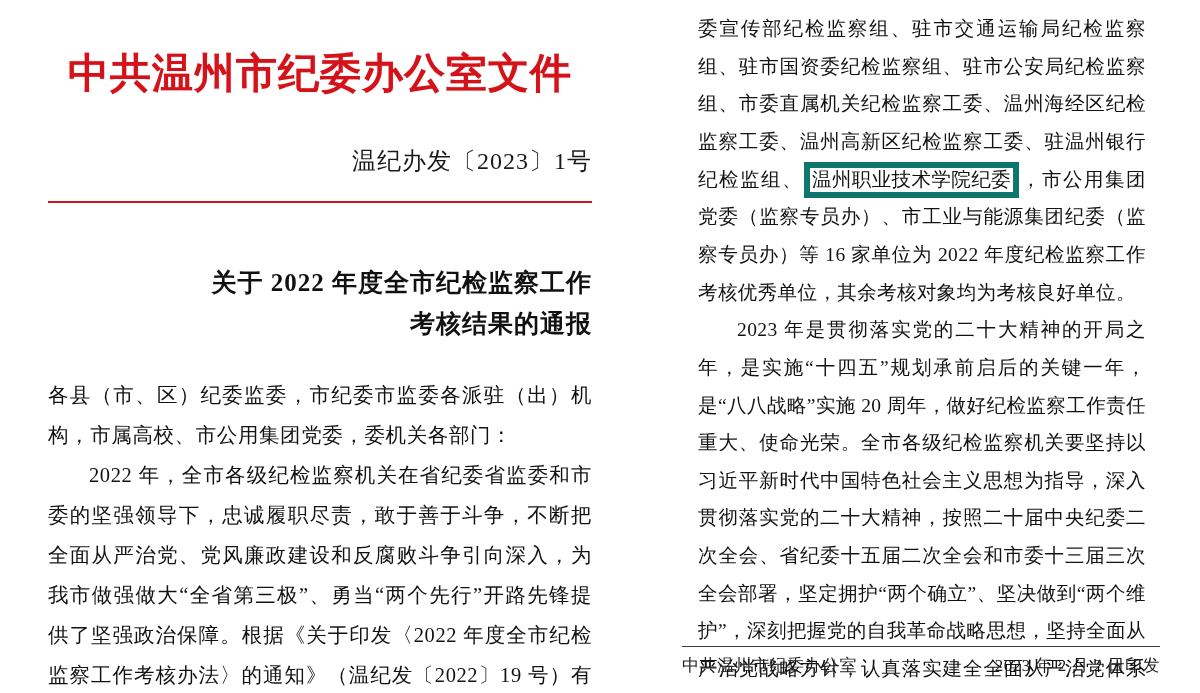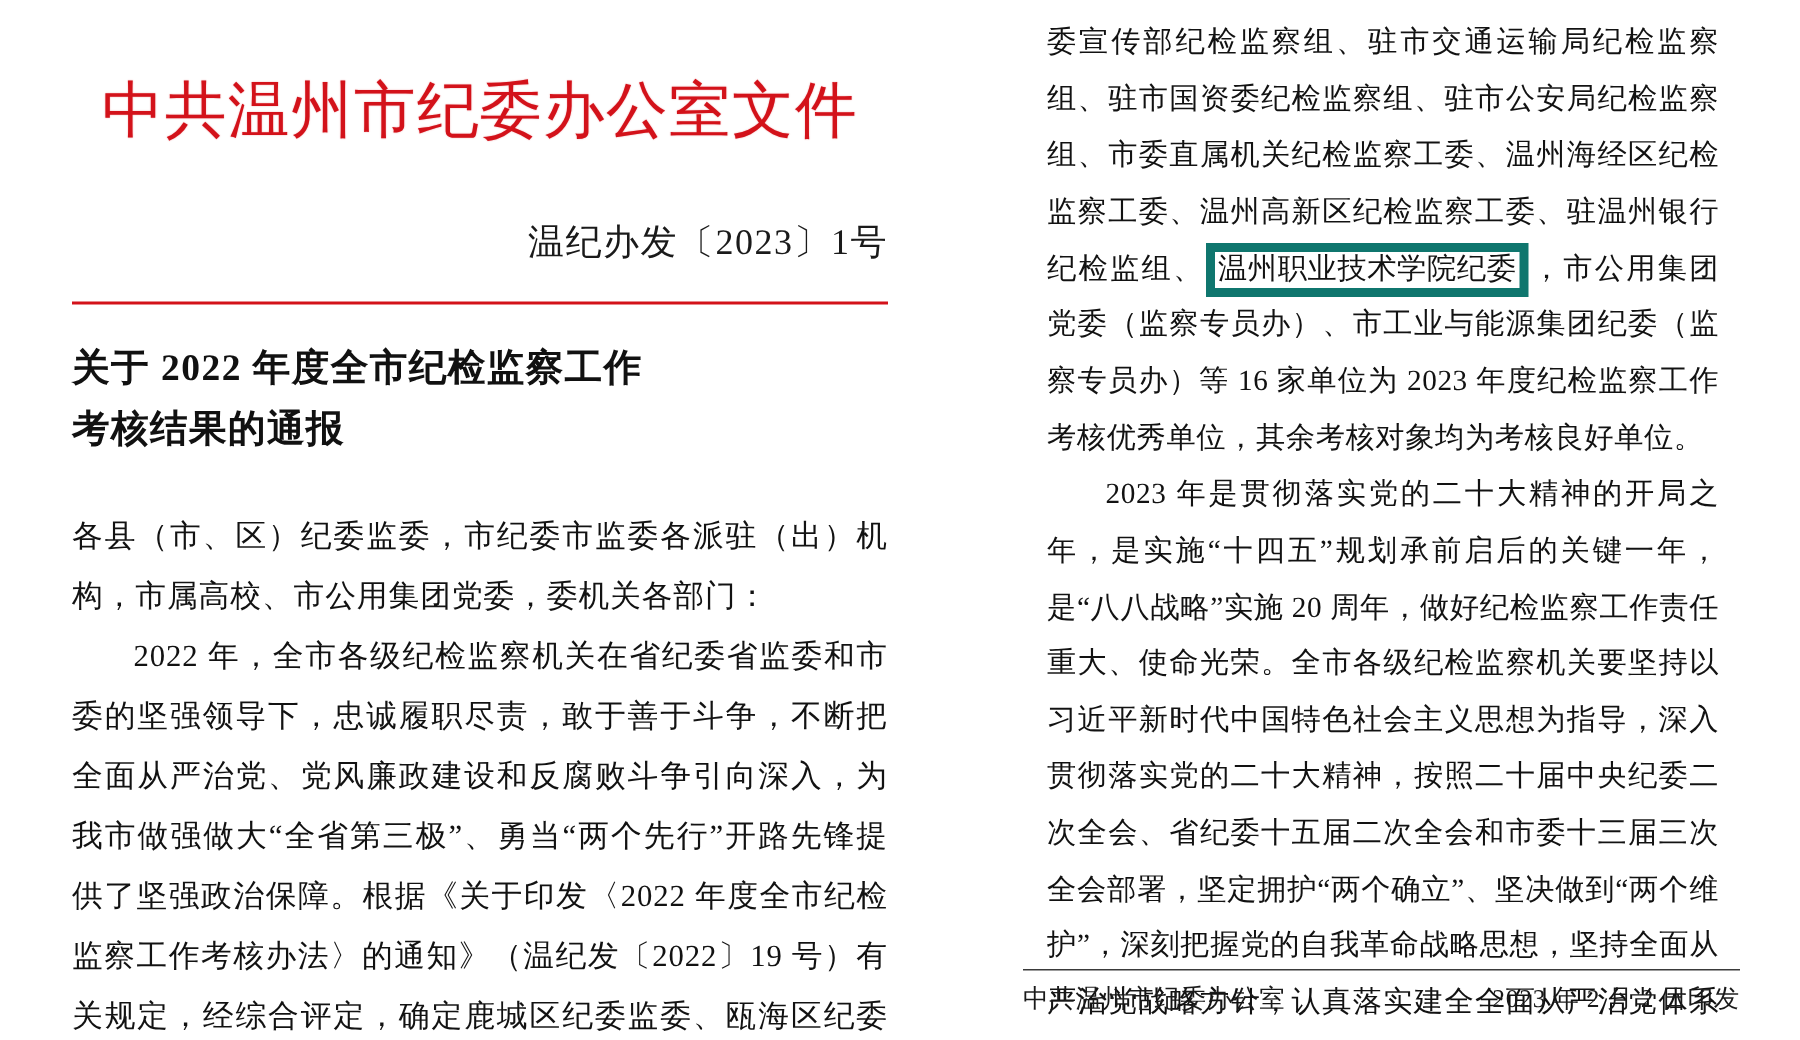--- a/index.html
+++ b/index.html
@@ -30,43 +30,43 @@
     padding: 0 48px;
     background: #ffffff;
   }
   .doc-header {
     text-align: center;
     margin-top: 48px;
   }
   .doc-title-red {
     color: #d3121a;
     font-family: "DejaVu Serif", "Liberation Serif", serif;
-    font-weight: normal;
+    font-weight: bold;
     font-size: 41px;
     letter-spacing: 1px;
     line-height: 1.25;
     white-space: nowrap;
     text-shadow: 0 0 1px rgba(211,18,26,0.45);
   }
   .doc-number {
     margin-top: 46px;
     text-align: right;
     font-size: 24px;
     color: #1a1a1a;
     letter-spacing: 1px;
   }
   .red-rule {
     margin-top: 24px;
     height: 2px;
     background: #d3121a;
     width: 100%;
   }
   .doc-subject {
-    margin-top: 23px;
-    text-align: left;
+    margin-top: 60px;
+    text-align: right;
     font-size: 25px;
     font-weight: bold;
     color: #111111;
     line-height: 1.62;
     letter-spacing: 1px;
   }
   .doc-body {
     margin-top: 32px;
     font-size: 20.5px;
     line-height: 1.95;
@@ -151,21 +151,21 @@
 
     <div class="doc-body">
       <p>各县（市、区）纪委监委，市纪委市监委各派驻（出）机构，市属高校、市公用集团党委，委机关各部门：</p>
       <p class="indent2">2022 年，全市各级纪检监察机关在省纪委省监委和市委的坚强领导下，忠诚履职尽责，敢于善于斗争，不断把全面从严治党、党风廉政建设和反腐败斗争引向深入，为我市做强做大“全省第三极”、勇当“两个先行”开路先锋提供了坚强政治保障。根据《关于印发〈2022 年度全市纪检监察工作考核办法〉的通知》（温纪发〔2022〕19 号）有关规定，经综合评定，确定鹿城区纪委监委、瓯海区纪委监委、乐清市纪委监委、瑞安市纪委监委、平阳县纪委监委、驻市</p>
     </div>
   </div>
 
   <div class="right-page">
 
     <div class="r-body">
-      <p><span>委宣传部纪检监察组、驻市交通运输局纪检监察组、驻市国资委纪检监察组、驻市公安局纪检监察组、市委直属机关纪检监察工委、温州海经区纪检监察工委、温州高新区纪检监察工委、驻温州银行纪检监组、</span><span class="highlight-box">温州职业技术学院纪委</span><span>，市公用集团党委（监察专员办）、市工业与能源集团纪委（监察专员办）等 16 家单位为 2023 年度纪检监察工作考核优秀单位，其余考核对象均为考核良好单位。</span></p>
+      <p><span>委宣传部纪检监察组、驻市交通运输局纪检监察组、驻市国资委纪检监察组、驻市公安局纪检监察组、市委直属机关纪检监察工委、温州海经区纪检监察工委、温州高新区纪检监察工委、驻温州银行纪检监组、</span><span class="highlight-box">温州职业技术学院纪委</span><span>，市公用集团党委（监察专员办）、市工业与能源集团纪委（监察专员办）等 16 家单位为 2022 年度纪检监察工作考核优秀单位，其余考核对象均为考核良好单位。</span></p>
       <p class="indent2">2023 年是贯彻落实党的二十大精神的开局之年，是实施“十四五”规划承前启后的关键一年，是“八八战略”实施 20 周年，做好纪检监察工作责任重大、使命光荣。全市各级纪检监察机关要坚持以习近平新时代中国特色社会主义思想为指导，深入贯彻落实党的二十大精神，按照二十届中央纪委二次全会、省纪委十五届二次全会和市委十三届三次全会部署，坚定拥护“两个确立”、坚决做到“两个维护”，深刻把握党的自我革命战略思想，坚持全面从严治党战略方针，认真落实建全全面从严治党体系任务要求，锚定打造勤廉并重的新时代清廉建设高地市域样板目标，深入开展党风廉政建设和反腐败斗争，奋力推进新时代新征程纪检监察工作高质量发展，为谱写中国式现代化温州篇章提供坚强政治保障。</p>
     </div>
 
     <div class="footer-rule"></div>
     <div class="footer-row">
       <span>中共温州市纪委办公室</span>
       <span>2023 年 2 月 2 日印发</span>
     </div>
   </div>
 

